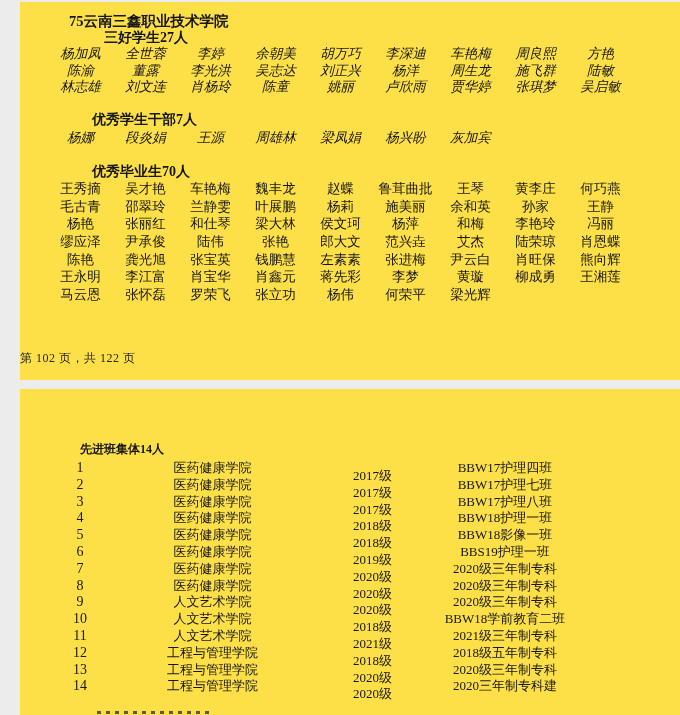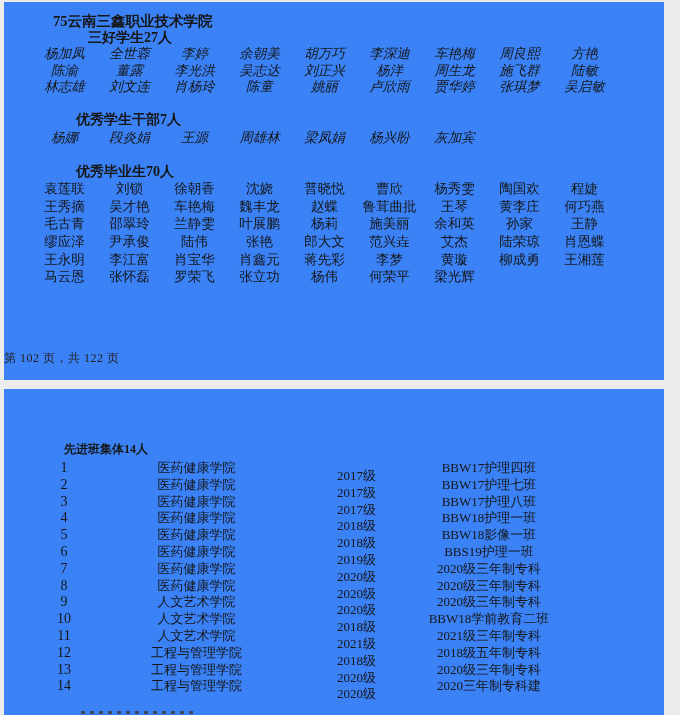--- a/index.html
+++ b/index.html
@@ -2,21 +2,21 @@
 <html><head>
 <meta charset="utf-8">
 <style>
   html,body{margin:0;padding:0;}
   .canvas{
     position:relative;width:680px;height:715px;
     background:#ececec;overflow:hidden;
     font-family:"Liberation Serif","DejaVu Serif",serif;
     color:#161616;
   }
-  .page{position:absolute;left:4px;width:660px;background:#3b82f6;}
+  .page{position:absolute;left:20px;width:660px;background:#fde047;}
   .page1{top:2px;height:378px;}
   .page2{top:389px;height:326px;}
 
   .doc-title{position:absolute;left:49px;top:10px;font-size:14.5px;font-weight:bold;white-space:nowrap;}
   .sec-heading{position:absolute;font-size:14px;font-weight:bold;white-space:nowrap;}
   .sub0{left:84px;top:27px;text-align:center;}
   .sub1{left:72px;top:109px;}
   .sub2{left:72px;top:161px;}
 
   .name-grid{position:absolute;left:28px;width:600px;}
@@ -100,31 +100,20 @@
           <span class="name-cell">周雄林</span>
           <span class="name-cell">梁凤娟</span>
           <span class="name-cell">杨兴盼</span>
           <span class="name-cell">灰加宾</span>
         </div>
       </div>
 
     <div class="sec-heading sub2">优秀毕业生70人</div>
     <div class="name-grid grid-s2 grid-loose">
         <div class="name-row">
-          <span class="name-cell">袁莲联</span>
-          <span class="name-cell">刘锁</span>
-          <span class="name-cell">徐朝香</span>
-          <span class="name-cell">沈娆</span>
-          <span class="name-cell">普晓悦</span>
-          <span class="name-cell">曹欣</span>
-          <span class="name-cell">杨秀雯</span>
-          <span class="name-cell">陶国欢</span>
-          <span class="name-cell">程婕</span>
-        </div>
-        <div class="name-row">
           <span class="name-cell">王秀摘</span>
           <span class="name-cell">吴才艳</span>
           <span class="name-cell">车艳梅</span>
           <span class="name-cell">魏丰龙</span>
           <span class="name-cell">赵蝶</span>
           <span class="name-cell">鲁茸曲批</span>
           <span class="name-cell">王琴</span>
           <span class="name-cell">黄李庄</span>
           <span class="name-cell">何巧燕</span>
         </div>
@@ -133,31 +122,53 @@
           <span class="name-cell">邵翠玲</span>
           <span class="name-cell">兰静雯</span>
           <span class="name-cell">叶展鹏</span>
           <span class="name-cell">杨莉</span>
           <span class="name-cell">施美丽</span>
           <span class="name-cell">余和英</span>
           <span class="name-cell">孙家</span>
           <span class="name-cell">王静</span>
         </div>
         <div class="name-row">
+          <span class="name-cell">杨艳</span>
+          <span class="name-cell">张丽红</span>
+          <span class="name-cell">和仕琴</span>
+          <span class="name-cell">梁大林</span>
+          <span class="name-cell">侯文珂</span>
+          <span class="name-cell">杨萍</span>
+          <span class="name-cell">和梅</span>
+          <span class="name-cell">李艳玲</span>
+          <span class="name-cell">冯丽</span>
+        </div>
+        <div class="name-row">
           <span class="name-cell">缪应泽</span>
           <span class="name-cell">尹承俊</span>
           <span class="name-cell">陆伟</span>
           <span class="name-cell">张艳</span>
           <span class="name-cell">郎大文</span>
           <span class="name-cell">范兴垚</span>
           <span class="name-cell">艾杰</span>
           <span class="name-cell">陆荣琼</span>
           <span class="name-cell">肖恩蝶</span>
         </div>
         <div class="name-row">
+          <span class="name-cell">陈艳</span>
+          <span class="name-cell">龚光旭</span>
+          <span class="name-cell">张宝英</span>
+          <span class="name-cell">钱鹏慧</span>
+          <span class="name-cell">左素素</span>
+          <span class="name-cell">张进梅</span>
+          <span class="name-cell">尹云白</span>
+          <span class="name-cell">肖旺保</span>
+          <span class="name-cell">熊向辉</span>
+        </div>
+        <div class="name-row">
           <span class="name-cell">王永明</span>
           <span class="name-cell">李江富</span>
           <span class="name-cell">肖宝华</span>
           <span class="name-cell">肖鑫元</span>
           <span class="name-cell">蒋先彩</span>
           <span class="name-cell">李梦</span>
           <span class="name-cell">黄璇</span>
           <span class="name-cell">柳成勇</span>
           <span class="name-cell">王湘莲</span>
         </div>

